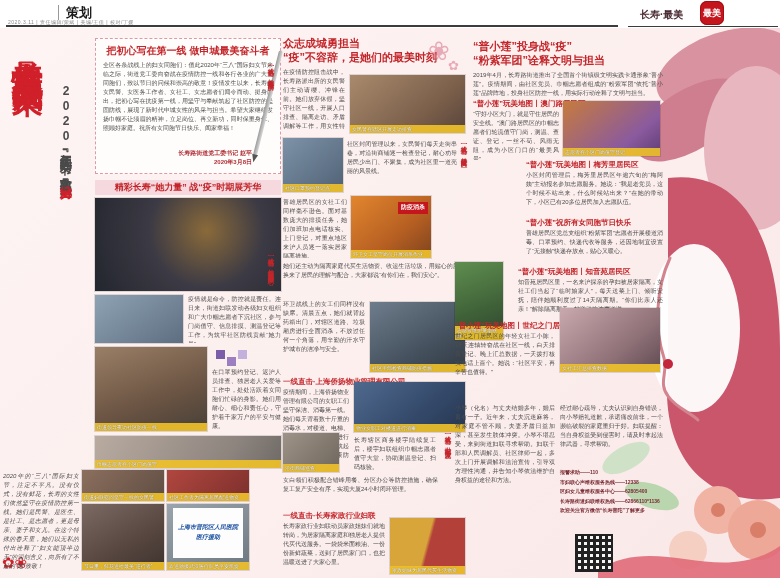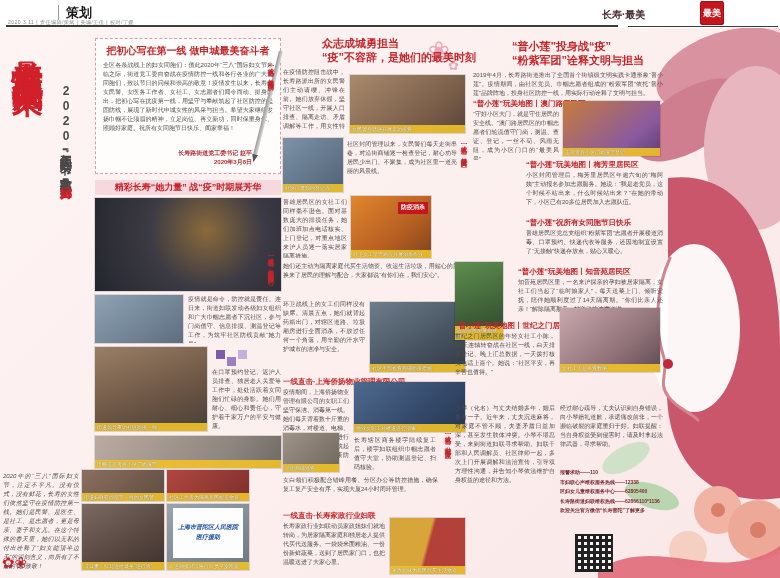--- a/index.html
+++ b/index.html
@@ -18,21 +18,21 @@
   
   .main-bg{left:0;top:28px;width:780px;height:550px;
            background:linear-gradient(135deg,#fdf4f3 0%,#fcefee 55%,#f9e7e7 100%);}
   
   .vtitle{writing-mode:vertical-rl;text-orientation:upright;font-weight:bold;color:#d0202a;}
   .vsub{writing-mode:vertical-rl;text-orientation:upright;font-weight:bold;color:#4a4a4a;}
   .vsub .accent{color:#d0202a;}
   
   .txt{font-size:6px;color:#4c4c4c;text-align:justify;line-height:1.5;overflow:hidden;}
   .txt-it{font-style:italic;}
-  .art-title{font-size:11px;font-weight:bold;color:#c3262b;line-height:1.25;margin-left:39px;}
+  .art-title{font-size:11px;font-weight:bold;color:#c3262b;line-height:1.25;}
   .subhdr{font-size:7.5px;font-weight:bold;color:#c3262b;white-space:nowrap;overflow:hidden;}
   .band{background:#f5d9de;color:#c3262b;font-weight:bold;text-align:center;overflow:hidden;}
   .vlab{writing-mode:vertical-rl;text-orientation:upright;color:#c3262b;font-weight:bold;
         font-size:6.5px;letter-spacing:1px;overflow:hidden;}
   
   .ph{position:absolute;overflow:hidden;box-shadow:0 0 0 1px rgba(0,0,0,.12);}
   .cap{position:absolute;left:0;right:0;bottom:0;background:rgba(238,192,42,.92);color:#fff;
        font-size:5px;line-height:1.25;padding:1px 2px;text-shadow:0 0 1px rgba(0,0,0,.7);overflow:hidden;}
   .redbox{position:absolute;background:#c5161d;color:#fff;font-size:6px;font-weight:bold;
           padding:2px 3px;line-height:1.3;text-align:center;}
@@ -58,22 +58,22 @@
 <body>
 
 <div class="page">
 
   <div class="abs ed" style="left:8px;top:1px;">04.05</div>
   <div class="abs" style="left:58px;top:5px;width:1px;height:15px;background:#999;"></div>
   <div class="abs sec" style="left:66px;top:4px;">策划</div>
   <div class="abs dateline" style="left:8px;top:19px;">2020.3.11 | 责任编辑/荣斌 | 美编/王佳 | 校对/丁媛</div>
   <div class="abs rule" style="left:6px;top:25px;width:612px;height:2px;"></div>
   <div class="abs rule" style="left:628px;top:26px;width:150px;height:1px;"></div>
-  <div class="abs masthead" style="left:602px;top:8px;">长寿·最美</div>
-  <div class="abs seal" style="left:700px;top:1px;">最美</div>
+  <div class="abs masthead" style="left:640px;top:8px;">长寿·最美</div>
+  <div class="abs seal" style="left:700px;top:1px;border-radius:7px;">最美</div>
 
   <div class="abs main-bg"></div>
 
   <svg class="abs" style="left:598px;top:28px;" width="182" height="550" viewBox="0 0 182 550">
     <circle cx="168" cy="6" r="34" fill="#f2c9d2" opacity="0.55"></circle>
     <ellipse cx="128" cy="42" rx="72" ry="38" fill="#d992a0" transform="rotate(-18 128 42)"></ellipse>
     <ellipse cx="92" cy="92" rx="62" ry="30" fill="#cf7e90" transform="rotate(-32 92 92)"></ellipse>
     <ellipse cx="158" cy="120" rx="52" ry="82" fill="#e7b6bf"></ellipse>
     <path d="M70,150 C150,140 182,220 182,320 L182,470 C120,480 60,440 70,340 Z" fill="#c9566b"></path>
     <ellipse cx="96" cy="300" rx="46" ry="84" fill="#ffffff" opacity="0.95"></ellipse>

